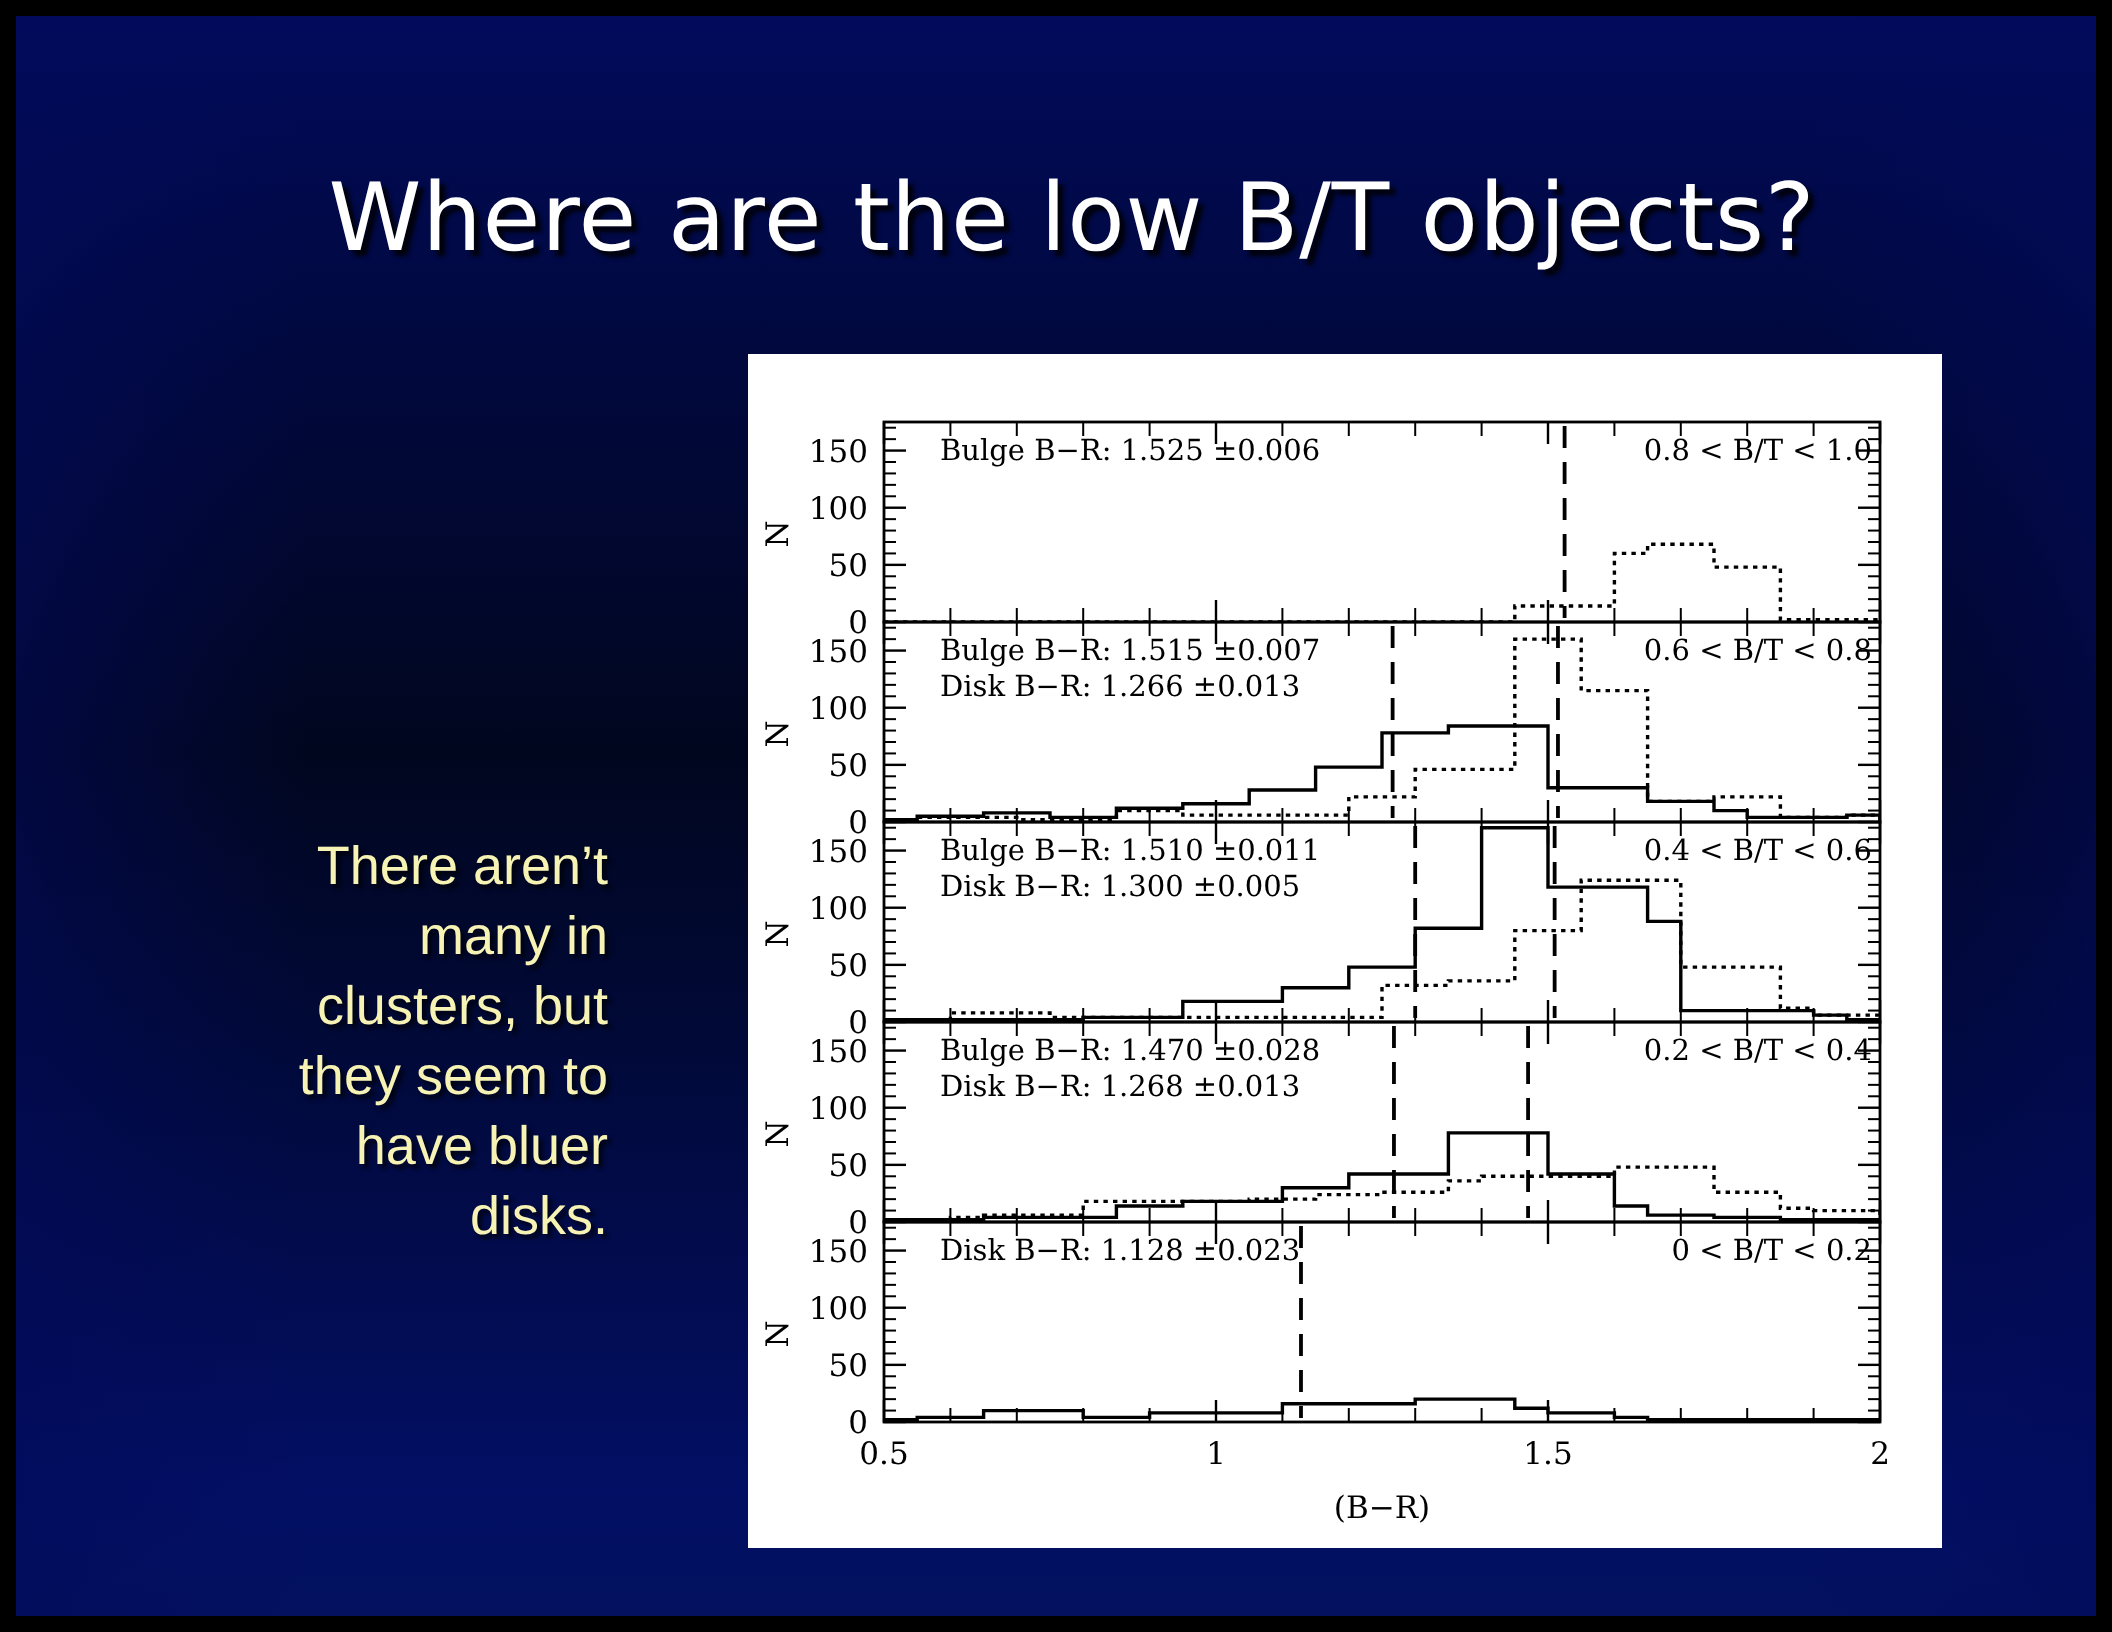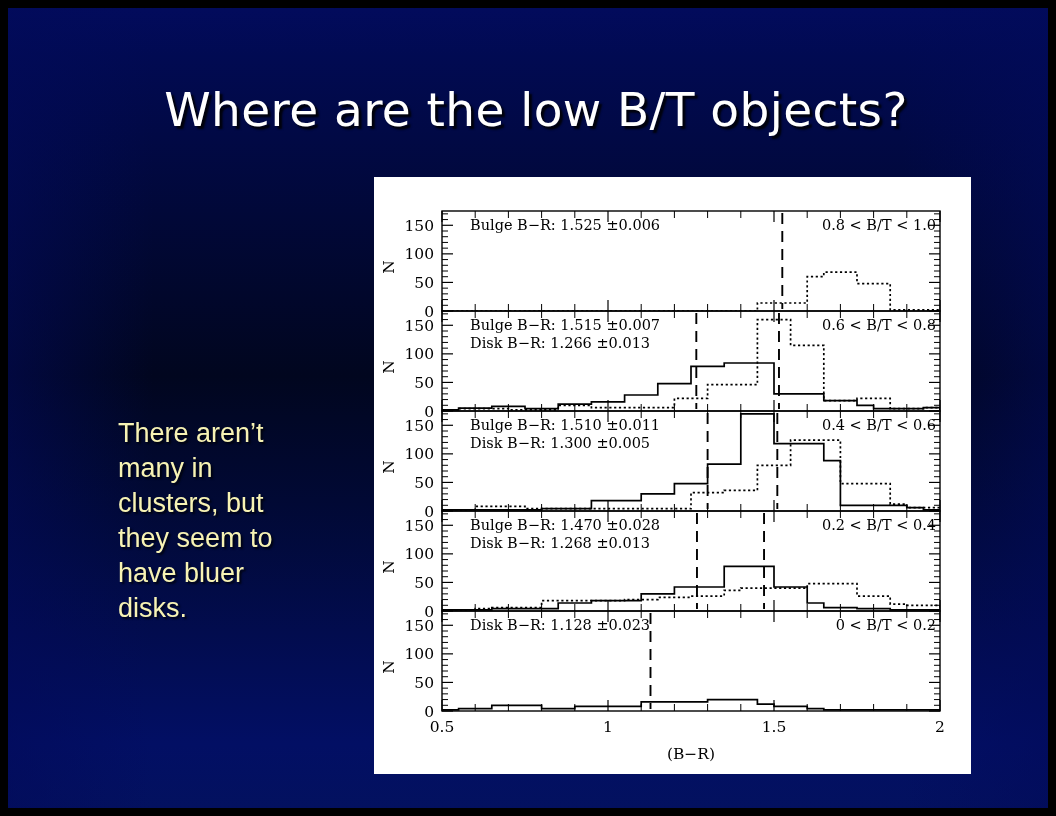--- a/index.html
+++ b/index.html
@@ -59,21 +59,21 @@
     text-shadow: 3px 3px 2px rgba(0,0,0,0.85);
     white-space: nowrap;
   }
 
   
   #caption {
     position: absolute;
     left: 110px;
     top: 408px;
     width: 186px;
-    text-align: left;
+    text-align: right;
     color: #f7f3b4;
     font-family: "Liberation Sans", sans-serif;
     font-size: 27px;
     line-height: 35px;
     font-weight: 400;
     text-shadow: 2px 2px 2px rgba(0,0,0,0.75);
   }
 
   
   #figure {

